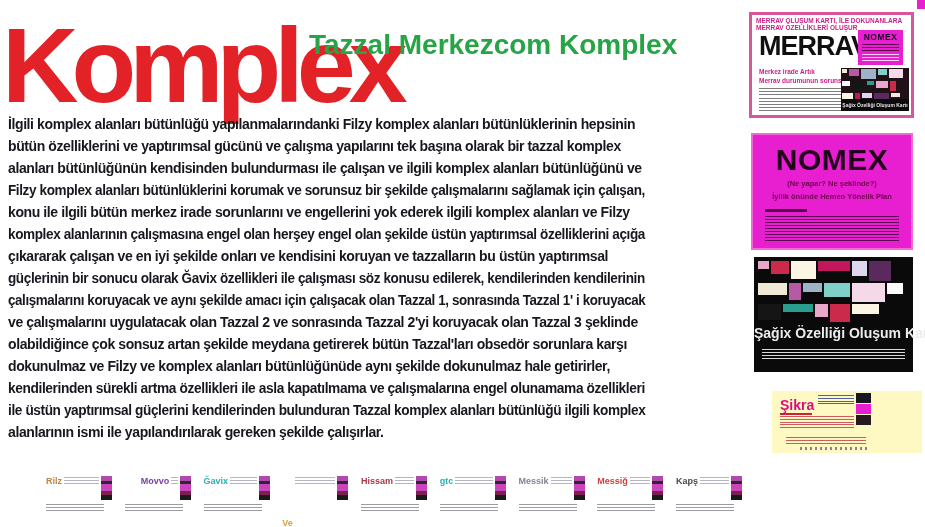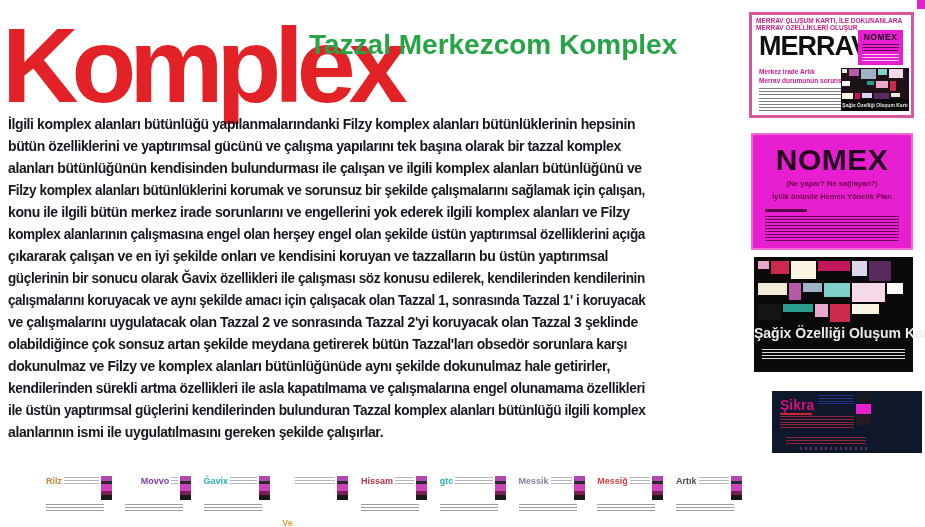--- a/index.html
+++ b/index.html
@@ -44,21 +44,21 @@
   .nomex-sub2{margin-top:4px;}
   .nomex-lead{margin:8px 12px 0;width:42px;height:3px;background:rgba(60,0,50,.85);}
   .nomex-fine{margin:4px 12px 0;height:26px;}
 
   .sagix-card{left:754px;top:257px;width:159px;height:115px;background:#0a0a0a;}
   .sagix-collage{position:absolute;left:3px;top:3px;width:153px;height:62px;overflow:hidden;font-size:0;}
   .sagix-caption{position:absolute;left:0;top:68px;width:100%;text-align:center;font-size:14px;font-weight:bold;color:#ececec;white-space:nowrap;}
   .fineprint-white{background:repeating-linear-gradient(to bottom,rgba(255,255,255,.85) 0 1px,transparent 1px 3px);}
   .sagix-fine{position:absolute;left:8px;top:92px;width:143px;height:10px;}
 
-  .sikra-card{left:772px;top:391px;width:150px;height:62px;background:#0f172a;}
+  .sikra-card{left:772px;top:391px;width:150px;height:62px;background:#fef9c3;}
   .sikra-title{position:absolute;left:8px;top:6px;font-size:14px;font-weight:bold;color:#d6117e;}
   .sikra-underline{position:absolute;left:8px;top:22px;width:32px;height:1.5px;background:#cc2233;}
   .fineprint-blue{background:repeating-linear-gradient(to bottom,rgba(40,60,160,.8) 0 1px,transparent 1px 2.8px);}
   .fineprint-red{background:repeating-linear-gradient(to bottom,rgba(190,40,60,.75) 0 1px,transparent 1px 2.8px);}
   .sikra-bluelines{position:absolute;left:46px;top:4px;width:36px;height:11px;}
   .sikra-redlines{position:absolute;left:8px;top:25px;width:74px;height:14px;}
   .sikra-thumbs{position:absolute;left:84px;top:2px;width:15px;}
   .sikra-thumb{width:15px;height:10px;margin-bottom:1px;}
   .sikra-thumb1{background:#181820;}
   .sikra-thumb2{background:var(--magenta);}
@@ -112,41 +112,41 @@
       <div class="line-wrap"><span class="fit-line">ve çalışmalarını uygulatacak olan Tazzal 2 ve sonrasında Tazzal 2'yi koruyacak olan Tazzal 3 şeklinde</span></div>
 
       <div class="line-wrap"><span class="fit-line">olabildiğince çok sonsuz artan şekilde meydana getirerek bütün Tazzal'ları obsedör sorunlara karşı</span></div>
 
       <div class="line-wrap"><span class="fit-line">dokunulmaz ve Filzy ve komplex alanları bütünlüğünüde aynı şekilde dokunulmaz hale getirirler,</span></div>
 
       <div class="line-wrap"><span class="fit-line" style="transform: scaleX(0.9813);">kendilerinden sürekli artma özellikleri ile asla kapatılmama ve çalışmalarına engel olunamama özellikleri</span></div>
 
       <div class="line-wrap"><span class="fit-line" style="transform: scaleX(0.9735);">ile üstün yaptırımsal güçlerini kendilerinden bulunduran Tazzal komplex alanları bütünlüğü ilgili komplex</span></div>
 
-      <div class="line-wrap"><span class="fit-line">alanlarının ismi ile uygulatılmasını gereken şekilde çalışırlar.</span></div>
+      <div class="line-wrap"><span class="fit-line">alanlarının ismi ile yapılandırılarak gereken şekilde çalışırlar.</span></div>
     </div>
 
   <div class="card merrav-card">
     <div class="merrav-note">MERRAV OLUŞUM KARTI, İLE DOKUNANLARA MERRAV ÖZELLİKLERİ OLUŞUR</div>
     <div class="merrav-title">MERRAV</div>
     <div class="merrav-sub merrav-sub1">Merkez irade Artık</div>
     <div class="merrav-sub merrav-sub2">Merrav durumunun sorunsuzluk oluşumu</div>
     <div class="merrav-fine fineprint"></div>
     <div class="mini-nomex">
       <div class="mini-nomex-title">NOMEX</div>
       <div class="mini-nomex-fine1 fineprint-dark"></div>
       <div class="mini-nomex-fine2 fineprint-light"></div>
     </div>
     <div class="mini-collage"><span class="tile" style="width: 5px; height: 4px; background: rgb(241, 233, 215);"></span><span class="tile" style="width: 10px; height: 7px; background: rgb(183, 90, 166);"></span><span class="tile" style="width: 15px; height: 10px; background: rgb(159, 179, 200);"></span><span class="tile" style="width: 9px; height: 6px; background: rgb(126, 208, 200);"></span><span class="tile" style="width: 14px; height: 9px; background: rgb(246, 217, 232);"></span><span class="tile" style="width: 8px; height: 5px; background: rgb(250, 250, 250);"></span><span class="tile" style="width: 13px; height: 8px; background: rgb(21, 21, 21);"></span><span class="tile" style="width: 7px; height: 4px; background: rgb(42, 157, 143);"></span><span class="tile" style="width: 12px; height: 7px; background: rgb(233, 167, 201);"></span><span class="tile" style="width: 6px; height: 10px; background: rgb(204, 42, 74);"></span><span class="tile" style="width: 11px; height: 6px; background: rgb(251, 246, 227);"></span><span class="tile" style="width: 5px; height: 9px; background: rgb(194, 23, 91);"></span><span class="tile" style="width: 10px; height: 5px; background: rgb(221, 214, 238);"></span><span class="tile" style="width: 15px; height: 8px; background: rgb(90, 42, 94);"></span><span class="tile" style="width: 9px; height: 4px; background: rgb(241, 233, 215);"></span><span class="tile" style="width: 14px; height: 7px; background: rgb(183, 90, 166);"></span><span class="tile" style="width: 8px; height: 10px; background: rgb(159, 179, 200);"></span><span class="tile" style="width: 13px; height: 6px; background: rgb(126, 208, 200);"></span><span class="tile" style="width: 7px; height: 9px; background: rgb(246, 217, 232);"></span><span class="tile" style="width: 12px; height: 5px; background: rgb(250, 250, 250);"></span></div>
     <div class="mini-collage-caption">Şağix Özelliği Oluşum Kartı</div>
   </div>
 
   <div class="card nomex-card">
     <div class="nomex-title">NOMEX</div>
-    <div class="nomex-sub nomex-sub1">(Ne yapar? Ne sağlayan?)</div>
+    <div class="nomex-sub nomex-sub1">(Ne yapar? Ne şeklinde?)</div>
     <div class="nomex-sub nomex-sub2">İyilik önünde Hemen Yönelik Plan</div>
     <div class="nomex-lead"></div>
     <div class="nomex-fine fineprint-dark"></div>
   </div>
 
   <div class="card sagix-card">
     <div class="sagix-collage"><span class="tile" style="width: 11px; height: 8px; background: rgb(233, 167, 201);"></span><span class="tile" style="width: 18px; height: 13px; background: rgb(204, 42, 74);"></span><span class="tile" style="width: 25px; height: 18px; background: rgb(251, 246, 227);"></span><span class="tile" style="width: 32px; height: 10px; background: rgb(194, 23, 91);"></span><span class="tile" style="width: 15px; height: 15px; background: rgb(221, 214, 238);"></span><span class="tile" style="width: 22px; height: 20px; background: rgb(90, 42, 94);"></span><span class="tile" style="width: 29px; height: 12px; background: rgb(241, 233, 215);"></span><span class="tile" style="width: 12px; height: 17px; background: rgb(183, 90, 166);"></span><span class="tile" style="width: 19px; height: 9px; background: rgb(159, 179, 200);"></span><span class="tile" style="width: 26px; height: 14px; background: rgb(126, 208, 200);"></span><span class="tile" style="width: 33px; height: 19px; background: rgb(246, 217, 232);"></span><span class="tile" style="width: 16px; height: 11px; background: rgb(250, 250, 250);"></span><span class="tile" style="width: 23px; height: 16px; background: rgb(21, 21, 21);"></span><span class="tile" style="width: 30px; height: 8px; background: rgb(42, 157, 143);"></span><span class="tile" style="width: 13px; height: 13px; background: rgb(233, 167, 201);"></span><span class="tile" style="width: 20px; height: 18px; background: rgb(204, 42, 74);"></span><span class="tile" style="width: 27px; height: 10px; background: rgb(251, 246, 227);"></span></div>
     <div class="sagix-caption">Şağix Özelliği Oluşum Kartı</div>
     <div class="sagix-fine fineprint-white"></div>
   </div>
@@ -234,21 +234,21 @@
         <div class="flogo-top">
           <span class="flogo-name" style="color: rgb(208, 64, 64);">Messiğ</span>
           <span class="flogo-lines"></span>
           <span class="flogo-thumb"></span>
         </div>
         <div class="flogo-sub"></div>
       </div>
 
       <div class="flogo">
         <div class="flogo-top">
-          <span class="flogo-name" style="color: rgb(74, 74, 74);">Artık</span>
+          <span class="flogo-name" style="color: rgb(74, 74, 74);">Kapş</span>
           <span class="flogo-lines"></span>
           <span class="flogo-thumb"></span>
         </div>
         <div class="flogo-sub"></div>
       </div>
     </div>
 
 </div>
 
 </body></html>

